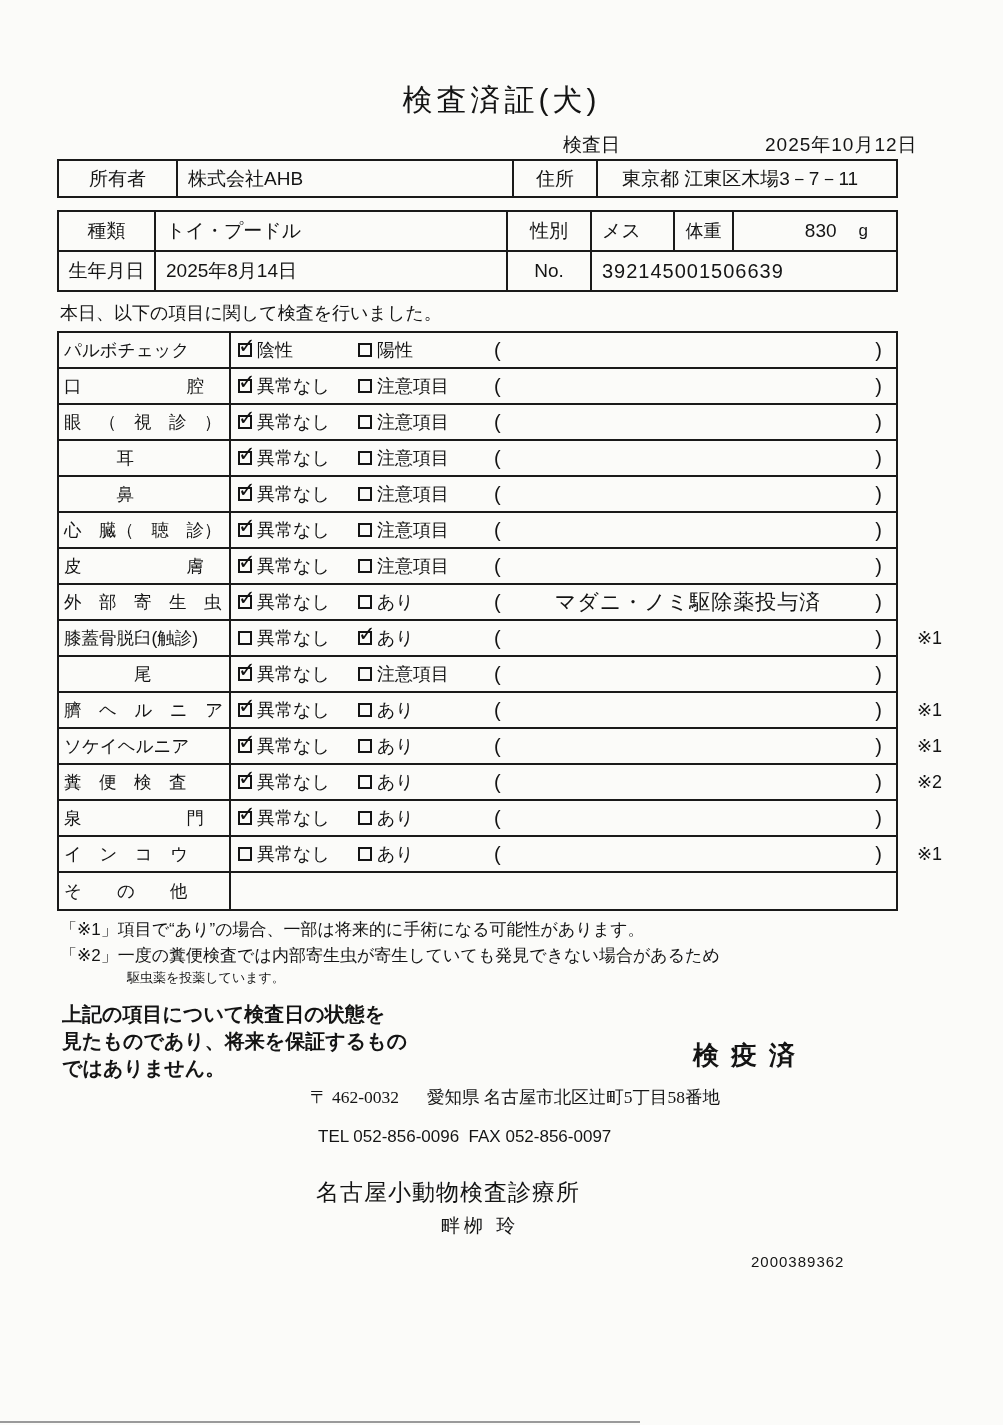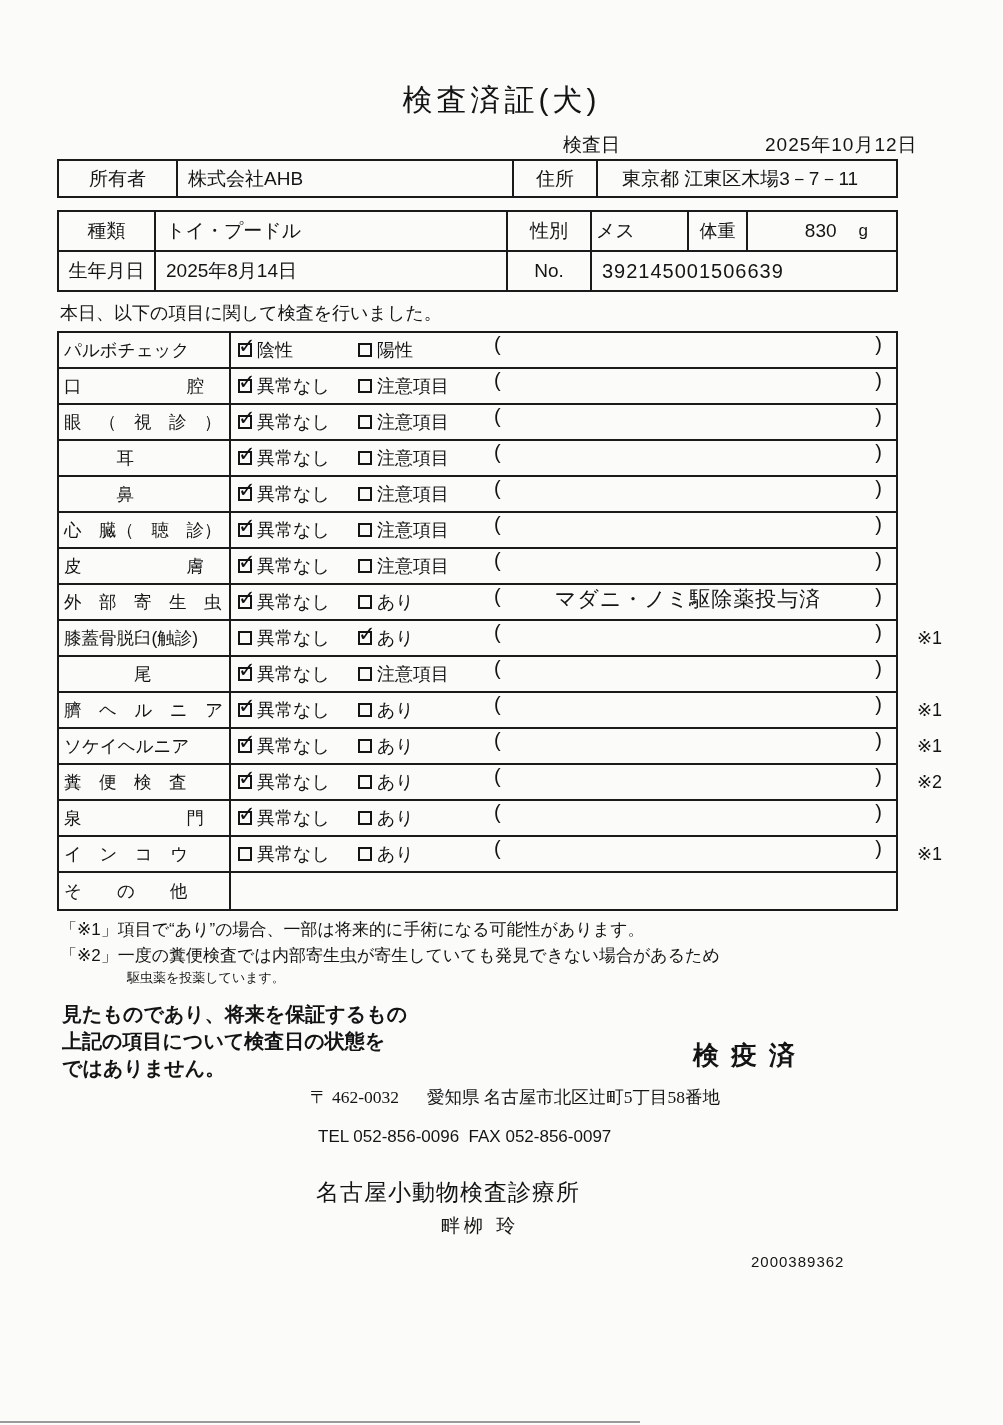--- a/index.html
+++ b/index.html
@@ -26,33 +26,33 @@
   .t1-owner { width: 336px; padding-left: 10px; }
   .t1-addr-label { width: 84px; }
   .t1-addr { flex: 1; padding-left: 24px; }
 
   .t2 { position: absolute; left: 57px; top: 210px; width: 841px; border: 2px solid #1a1a1a; }
   .t2r1 { display: flex; height: 40px; border-bottom: 2px solid #1a1a1a; }
   .t2r2 { display: flex; height: 38px; }
   .t2-breed-label, .t2-birth-label { width: 97px; }
   .t2-breed, .t2-birth { width: 352px; padding-left: 10px; }
   .t2-sex-label, .t2-no-label { width: 84px; }
-  .t2-sex { width: 97px; padding-left: 4px; }
+  .t2-sex { width: 83px; padding-left: 10px; }
   .t2-weight-label { width: 59px; font-size: 18px; }
   .t2-weight { flex: 1; justify-content: flex-end; padding-right: 28px; gap: 22px; }
   .t2-no { flex: 1; padding-left: 10px; font-size: 20px; letter-spacing: 1px; }
 
   .intro { position: absolute; left: 60px; top: 301px; font-size: 18px; }
 
   .itable { position: absolute; left: 57px; top: 331px; width: 841px; border: 2px solid #1a1a1a; }
   .irow { display: flex; height: 36px; border-bottom: 2px solid #1a1a1a; position: relative; }
   .irow:last-child { border-bottom: none; }
   .ilabel { width: 172px; border-right: 2px solid #1a1a1a; padding: 0 5px;
             display: flex; align-items: center; font-size: 17.5px; overflow: hidden; white-space: pre; }
-  .irest { flex: 1; display: flex; font-size: 18px; border-radius: 8px; }
+  .irest { flex: 1; display: flex; align-items: center; font-size: 18px; border-radius: 8px; }
   .opt { display: flex; align-items: center; gap: 5px; }
   .o1 { width: 127px; padding-left: 7px; }
   .o2 { width: 136px; }
   .cb { width: 14px; height: 14px; border: 2px solid #141414; position: relative; flex: none; }
   .cb.checked::after { content: "✓"; position: absolute; left: -2px; top: -11px;
                        font-size: 21px; font-weight: bold; color: #111; }
   .paren { font-size: 20px; }
   .pclose { padding-right: 14px; }
   .inote { flex: 1; text-align: center; font-size: 21px; letter-spacing: 1px; }
   .fmark { position: absolute; right: -46px; top: 50%; transform: translateY(-50%);
@@ -394,22 +394,22 @@
         <span class="fmark"></span>
       </div>
     </div>
   </div>
 
   <div class="note1">「※1」項目で“あり”の場合、一部は将来的に手術になる可能性があります。</div>
   <div class="note2a">「※2」一度の糞便検査では内部寄生虫が寄生していても発見できない場合があるため</div>
   <div class="note2b">駆虫薬を投薬しています。</div>
 
   <div class="disclaimer">
+    <div>上記の項目について検査日の状態を</div>
     <div>見たものであり、将来を保証するもの</div>
-    <div>上記の項目について検査日の状態を</div>
     <div>ではありません。</div>
   </div>
 
   <div class="stamp">検疫済</div>
 
   <div class="postal-line">
     <span>〒 462-0032</span>
     <span>愛知県 名古屋市北区辻町5丁目58番地</span>
   </div>
   <div class="tel-line">TEL 052-856-0096  FAX 052-856-0097</div>

